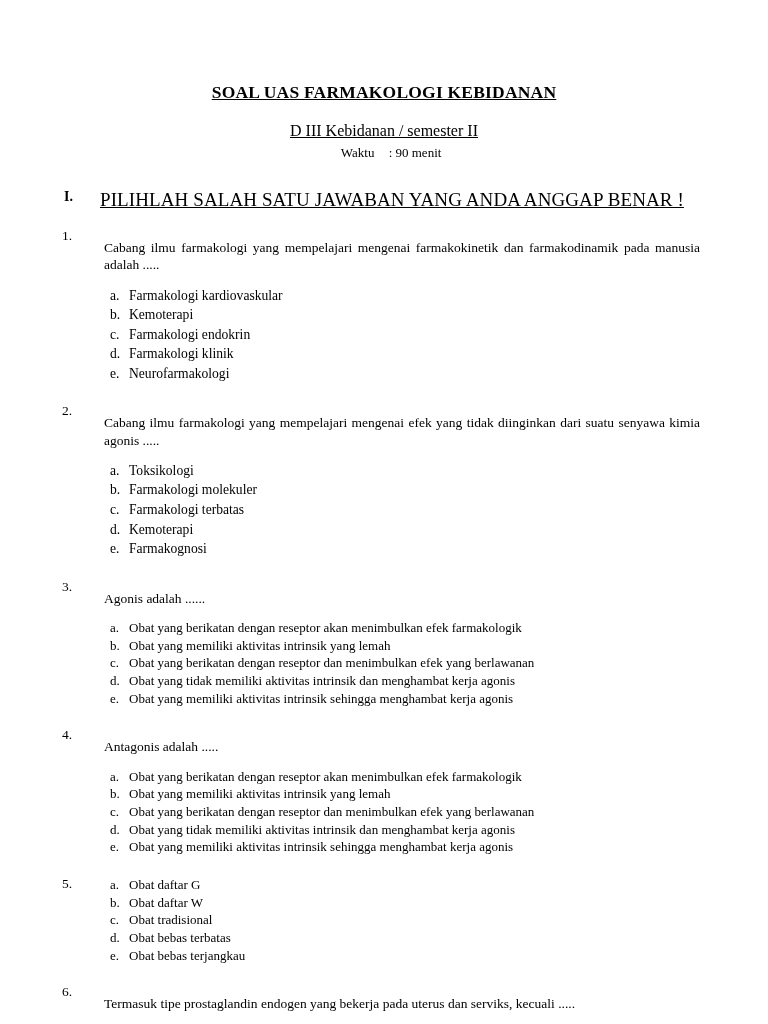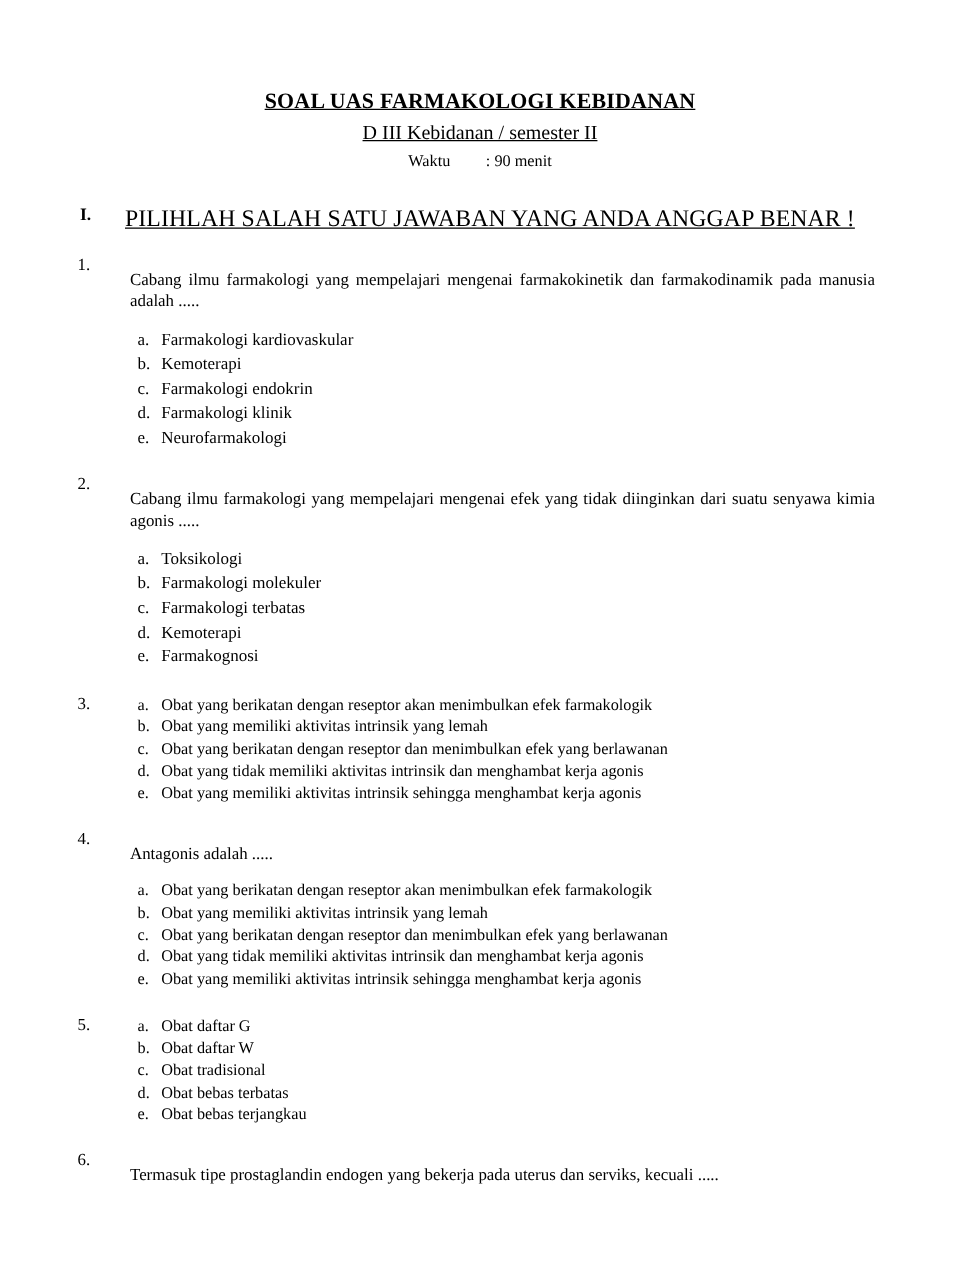--- a/index.html
+++ b/index.html
@@ -29,39 +29,39 @@
   .doc-header {
     text-align: center;
     margin: 0 0 0 0;
   }
   .doc-title {
     font-size: 17.5px;
     font-weight: bold;
     text-decoration: underline;
     letter-spacing: 0.2px;
     line-height: 1.25;
-    margin: 4px;
+    margin: 16px;
   }
   .doc-subtitle {
     font-size: 16px;
     font-weight: normal;
     line-height: 1.35;
     margin: 3px 0 0 0;
     text-decoration: underline;
   }
   .doc-timeline {
     font-size: 13px;
     line-height: 1.35;
     margin: 3px 0 0 0;
     display: block;
   }
   .doc-timeline .tl-label {
     display: inline-block;
     min-width: 62px;
-    text-align: left;
+    text-align: center;
   }
   .doc-timeline .tl-value {
     display: inline-block;
   }
 
   
   .section-block {
     margin-top: 27px;
     display: flex;
     align-items: flex-start;
@@ -209,20 +209,21 @@
             <li class="q-option">
               <span class="opt-letter">e.</span>
               <span class="opt-text">Farmakognosi</span>
             </li>
           </ul>
         </div>
       </div>
       <div class="question">
         <div class="q-number">3.</div>
         <div class="q-body">
+          <p class="q-stem">Agonis adalah ......</p>
           <ul class="q-options">
             <li class="q-option">
               <span class="opt-letter">a.</span>
               <span class="opt-text">Obat yang berikatan dengan reseptor akan menimbulkan efek farmakologik</span>
             </li>
             <li class="q-option">
               <span class="opt-letter">b.</span>
               <span class="opt-text">Obat yang memiliki aktivitas intrinsik yang lemah</span>
             </li>
             <li class="q-option">

